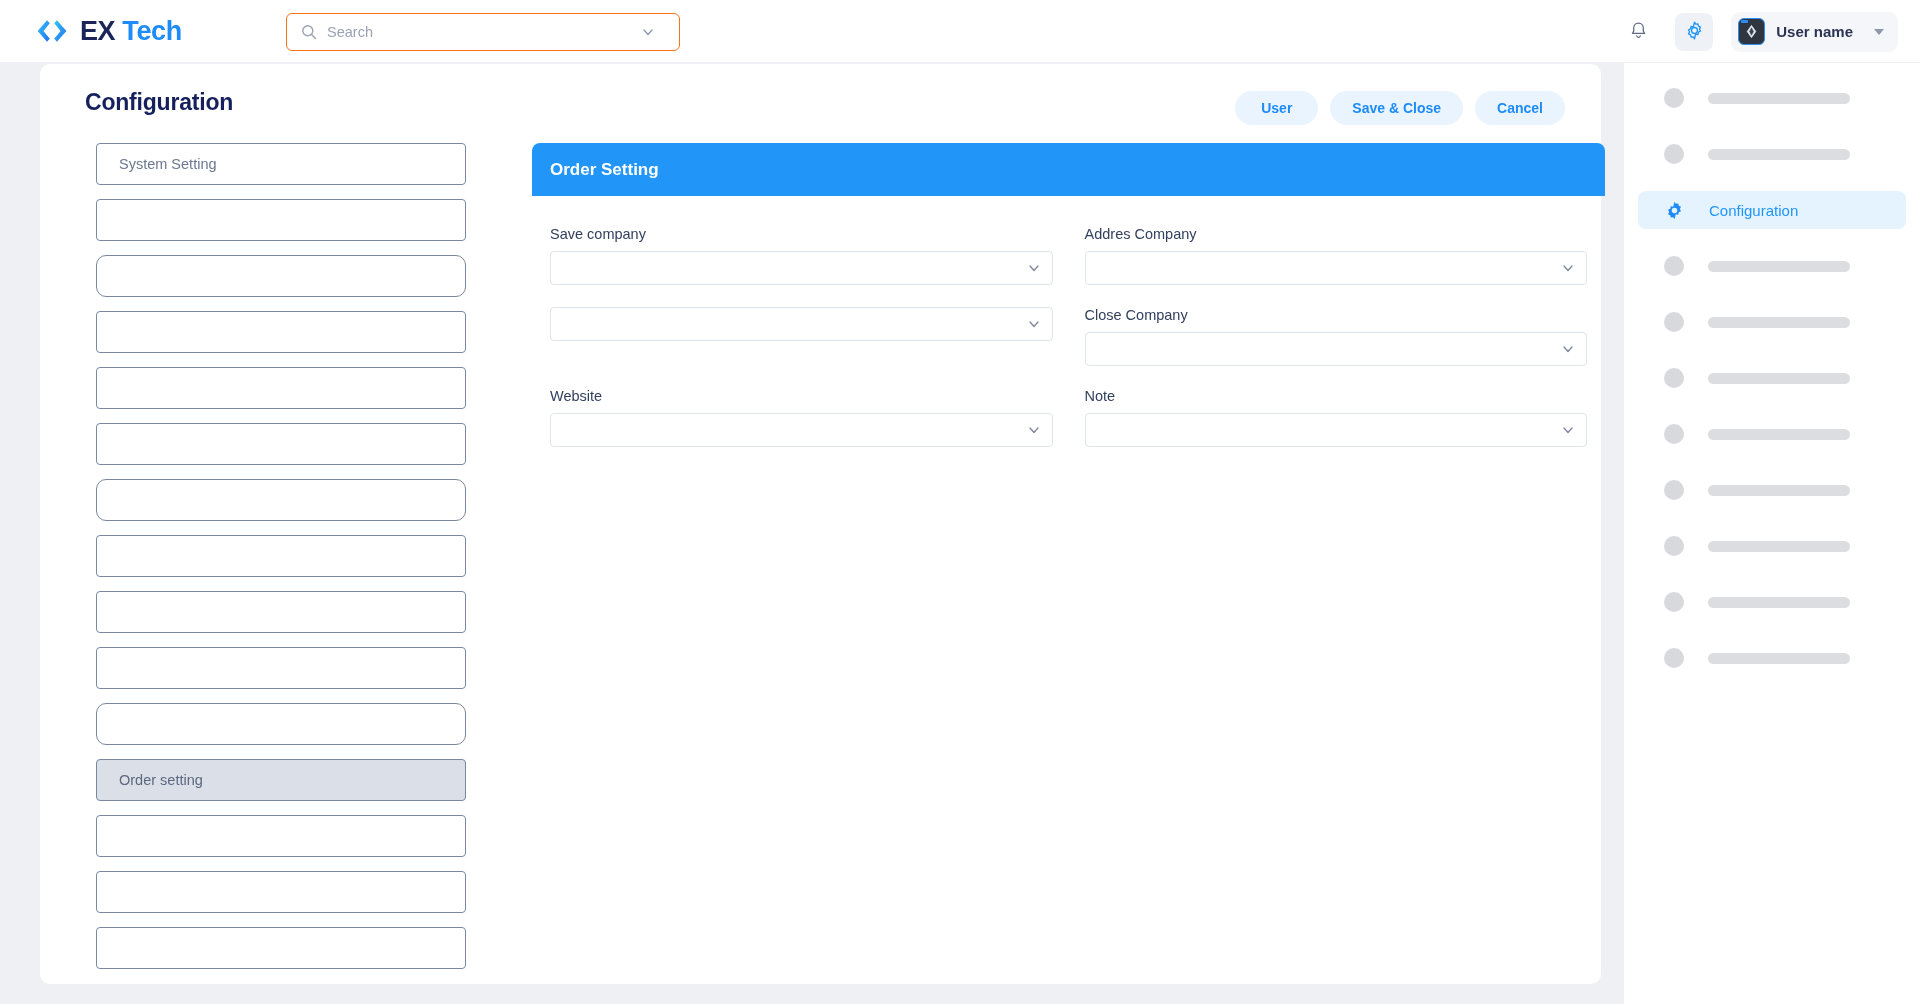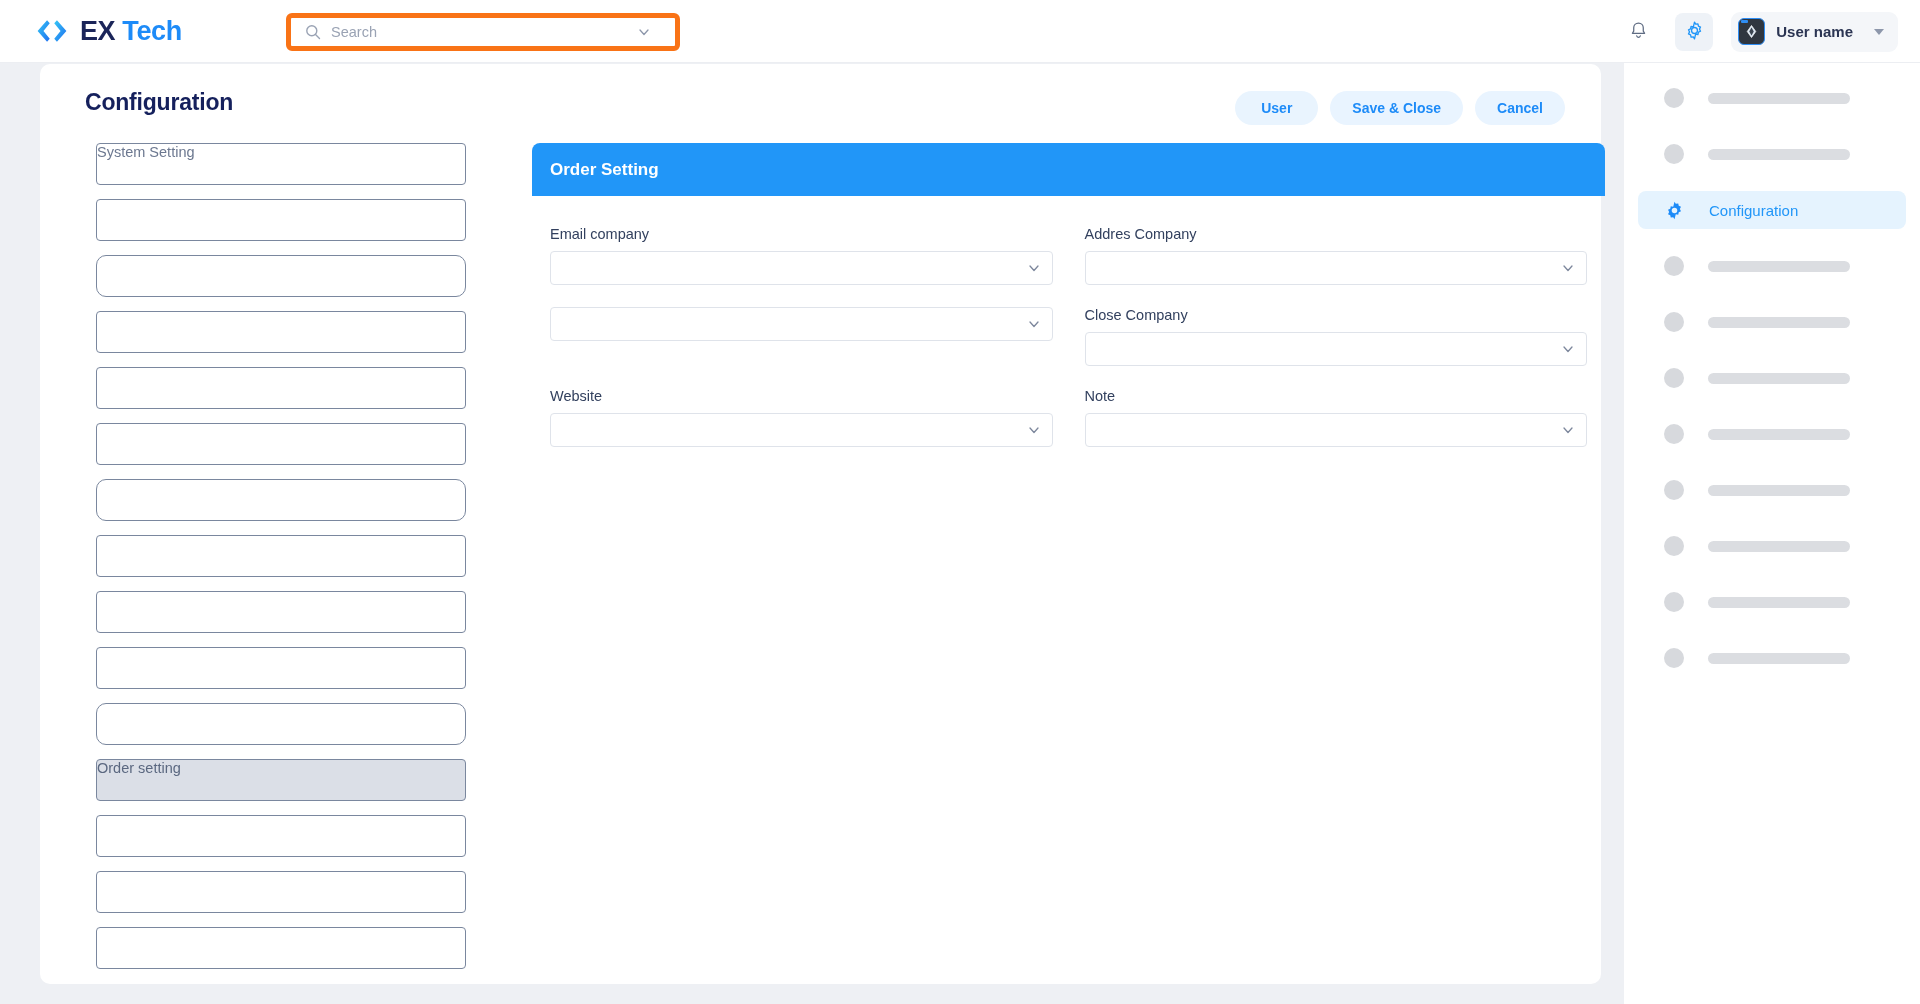--- a/index.html
+++ b/index.html
@@ -43,21 +43,21 @@
   }
   .logo-ex { color: #1b2559; }
   .logo-tech { color: #1d8bf8; }
 
   .search-box {
     position: absolute;
     left: 286px;
     top: 13px;
     width: 394px;
     height: 38px;
-    border: 5px solid #f97316;
+    border: 1px solid #f97316;
     border-radius: 6px;
     background: #fff;
     display: flex;
     align-items: center;
     padding: 0 24px 0 14px;
   }
   .search-icon { flex: none; width: 16px; height: 16px; margin-right: 10px; }
   .search-input {
     flex: 1;
     border: none;
@@ -184,20 +184,22 @@
     width: 370px;
     height: 815px;
   }
   .list-item {
     height: 42px;
     margin-bottom: 14px;
     border: 1px solid #7a879e;
     border-radius: 4px;
     background: #fff;
     display: flex;
+    align-items: center;
+    padding-left: 22px;
     font-size: 14.5px;
     color: #6c7890;
     cursor: pointer;
   }
   .list-item.rounded { border-radius: 10px; }
   .list-item.selected {
     background: #dbdfe7;
     color: #5b6880;
   }
 
@@ -432,21 +434,21 @@
       </div>
     </div>
 
   <div class="form-panel">
     <div class="panel-header">
       <span class="panel-header-title">Order Setting</span>
     </div>
     <div class="form-body" id="form-body">
         <div class="form-row">
           <div class="form-field">
-            <label class="field-label">Email company</label>
+            <label class="field-label">Save company</label>
             <div class="field-select">
               <span></span>
               <span class="chev"><svg viewBox="0 0 14 14" width="14" height="14">
                   <polyline points="3,5 7,9.5 11,5" fill="none" stroke="#7d879c" stroke-width="1.3" stroke-linecap="round" stroke-linejoin="round"></polyline>
                 </svg></span>
             </div>
           </div>
           <div class="form-field">
             <label class="field-label">Addres Company</label>
             <div class="field-select">

